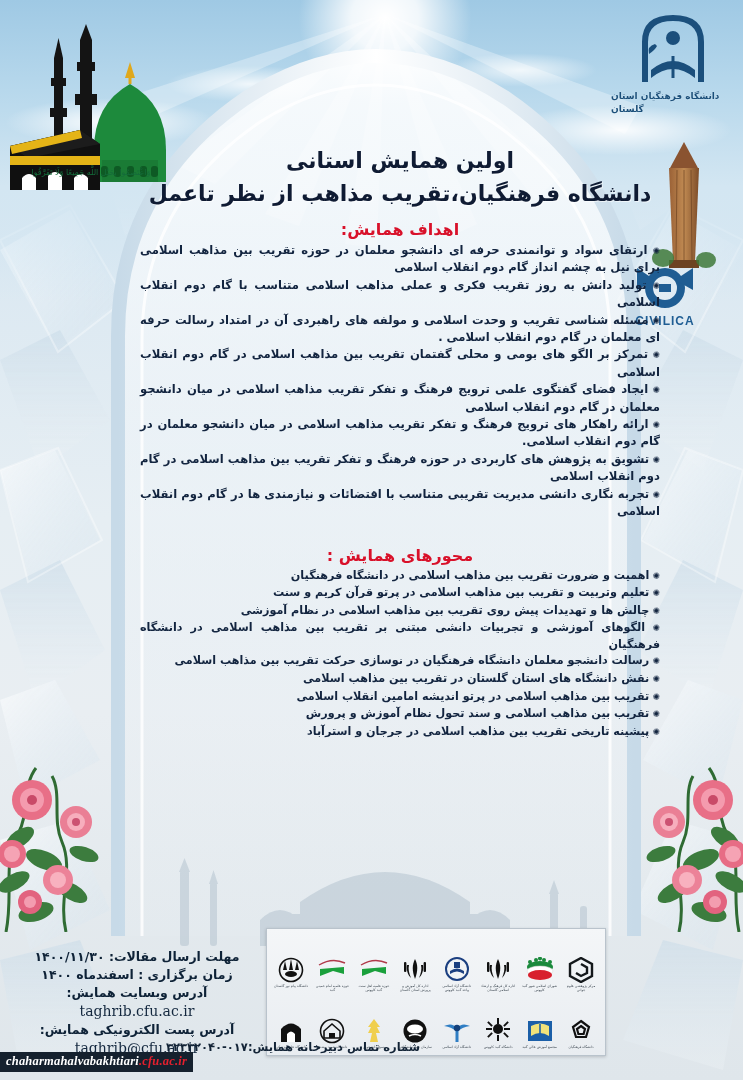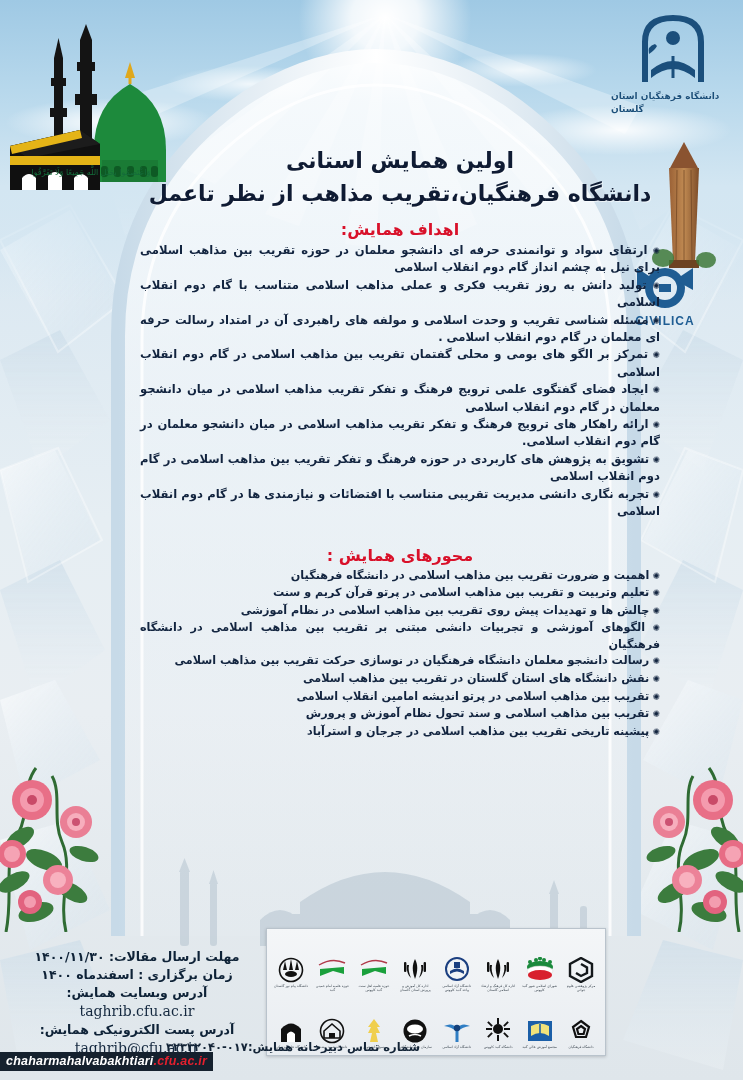--- a/index.html
+++ b/index.html
@@ -135,21 +135,21 @@
   
   .phone{
     position:absolute;left:120px;top:1040px;width:300px;
     direction:rtl;text-align:right;
     font-size:11.5px;font-weight:bold;color:#132437;
   }
   .watermark{
     position:absolute;left:0;top:1052px;
     background:#15212e;color:#ffffff;
     padding:2px 6px 3px 6px;
-    font-family:Liberation Sans, sans-serif;
+    font-family:Liberation Serif, serif;
     font-style:italic;font-weight:bold;font-size:12.5px;
     direction:ltr;letter-spacing:.2px;
   }
   .watermark .red{color:#e2202e;}
 
   
   .flower{position:absolute;width:118px;height:190px;}
   .flower.left{left:-4px;top:742px;}
   .flower.right{right:-6px;top:742px;}
 

